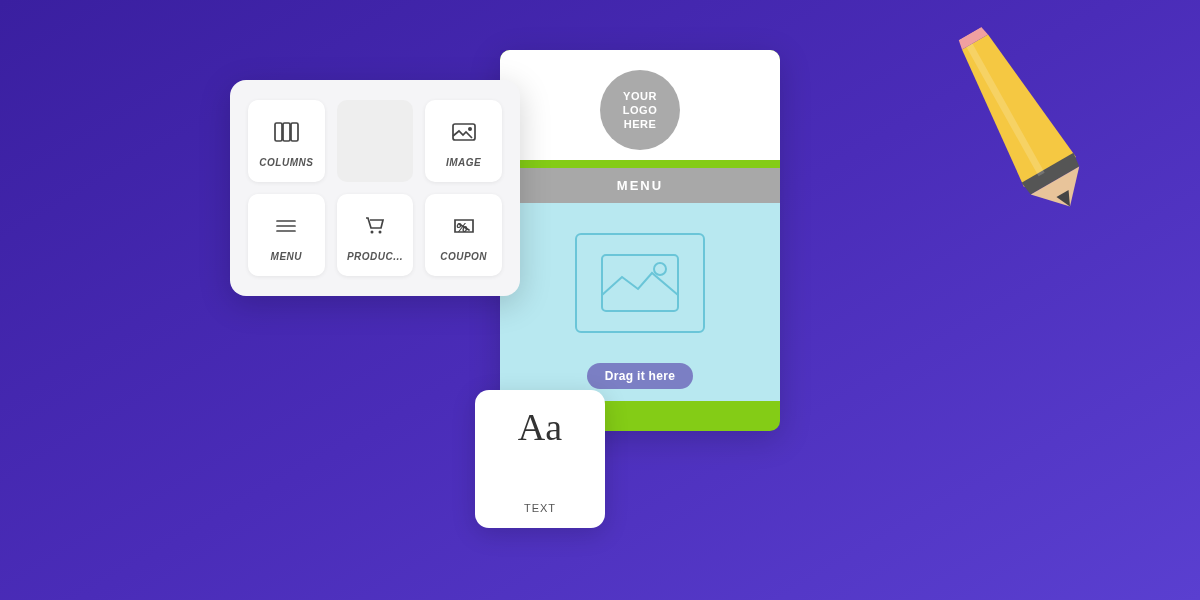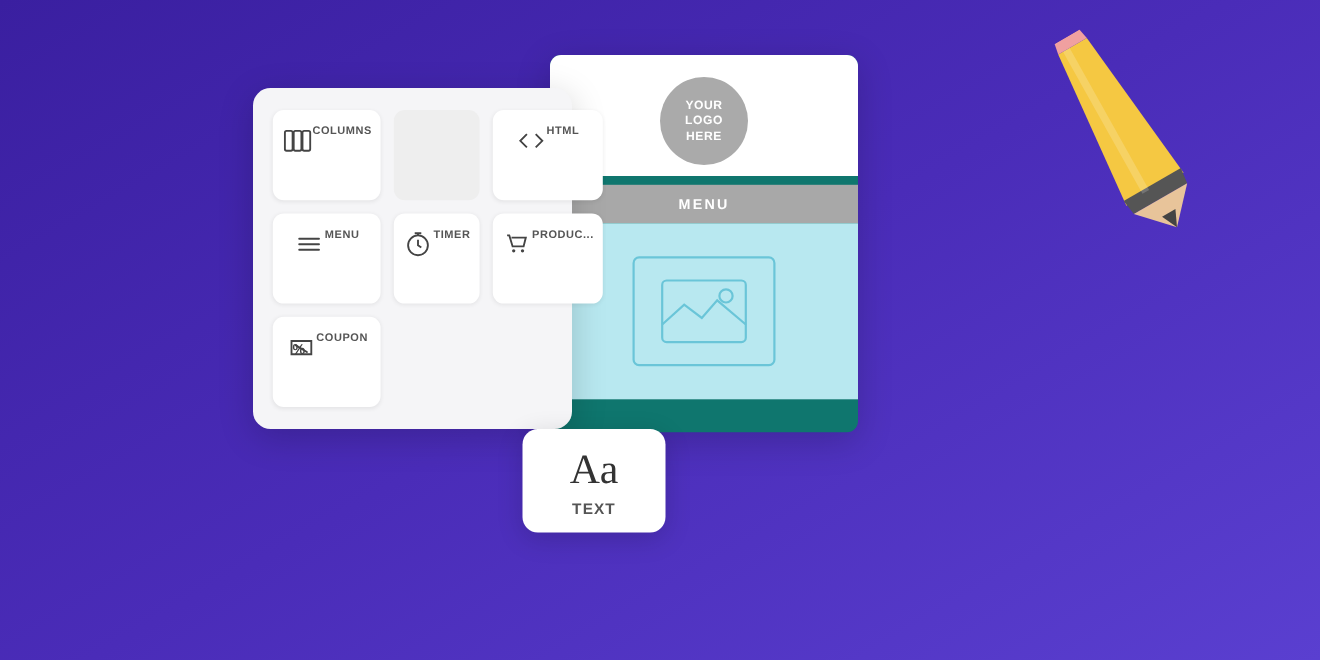--- a/index.html
+++ b/index.html
@@ -25,27 +25,29 @@
       grid-template-columns: repeat(3, 1fr);
       gap: 12px;
       z-index: 10;
       box-shadow: 0 8px 32px rgba(0,0,0,0.18);
     }
 
     .widget-item {
       background: #fff;
       border-radius: 10px;
       display: flex;
-      flex-direction: row;
+      flex-direction: column;
+      align-items: center;
       justify-content: center;
       padding: 14px 8px 10px;
       cursor: grab;
       user-select: none;
       box-shadow: 0 1px 4px rgba(0,0,0,0.07);
       min-height: 82px;
+      font-style: italic;
     }
 
     .widget-item .icon {
       margin-bottom: 7px;
       color: #444;
     }
 
     .widget-item .label {
       font-size: 10px;
       font-weight: 600;
@@ -69,21 +71,21 @@
       box-shadow: none;
       cursor: default;
     }
 
     
     .email-preview {
       position: absolute;
       left: 500px;
       top: 50px;
       width: 280px;
-      background: #0f766e;
+      background: #84cc16;
       border-radius: 10px;
       box-shadow: 0 8px 32px rgba(0,0,0,0.18);
       overflow: hidden;
       z-index: 5;
       padding-bottom: 30px;
     }
 
     .email-header {
       display: flex;
       flex-direction: column;
@@ -172,34 +174,35 @@
       background: #fff;
       border-radius: 14px;
       box-shadow: 0 6px 24px rgba(0,0,0,0.16);
       display: flex;
       flex-direction: column;
       align-items: center;
       justify-content: space-between;
       padding: 18px 24px 14px;
       z-index: 20;
       cursor: grab;
+      gap: 48px;
     }
 
     .text-block .big-aa {
       font-size: 38px;
       font-weight: 500;
       color: #333;
       line-height: 1;
       margin-bottom: 8px;
       font-family: Georgia, serif;
     }
 
     .text-block .text-label {
-      font-size: 14px;
-      font-weight: 700;
+      font-size: 11px;
+      font-weight: 400;
       color: #555;
       letter-spacing: 1px;
       text-transform: uppercase;
     }
 
     
     .pencil {
       position: absolute;
       right: 120px;
       top: 20px;
@@ -229,55 +232,46 @@
           <rect x="11" y="5" width="7" height="18" rx="1.5"></rect>
           <rect x="19" y="5" width="7" height="18" rx="1.5"></rect>
         </svg>
     </div>
     <span class="label">COLUMNS</span>
   </div>
 
 
   <div class="widget-item empty"></div>
 
-
-
-
-  <div class="widget-item">
-    <div class="icon">
-      <svg viewBox="0 0 28 28">
-          <polyline points="10,8 4,14 10,20"></polyline>
-          <polyline points="18,8 24,14 18,20"></polyline>
-        </svg>
-    </div>
-    <span class="label">HTML</span>
-  </div>
+  <div class="widget-item">
+    <div class="icon">
+      <svg viewBox="0 0 28 28">
+          <rect x="3" y="6" width="22" height="16" rx="2"></rect>
+          <path d="M3 18l6-5 4 4 3-3 6 6"></path>
+          <circle cx="20" cy="11" r="2" fill="#444" stroke="none"></circle>
+        </svg>
+    </div>
+    <span class="label">IMAGE</span>
+  </div>
+
+
+
 
   <div class="widget-item">
     <div class="icon">
       <svg viewBox="0 0 28 28">
           <line x1="5" y1="9" x2="23" y2="9" stroke-linecap="round"></line>
           <line x1="5" y1="14" x2="23" y2="14" stroke-linecap="round"></line>
           <line x1="5" y1="19" x2="23" y2="19" stroke-linecap="round"></line>
         </svg>
     </div>
     <span class="label">MENU</span>
   </div>
 
 
-  <div class="widget-item">
-    <div class="icon">
-      <svg viewBox="0 0 28 28">
-          <circle cx="14" cy="15" r="9"></circle>
-          <path d="M14 10v5l3 2"></path>
-          <path d="M14 6V4M11 4h6"></path>
-        </svg>
-    </div>
-    <span class="label">TIMER</span>
-  </div>
 
 
   <div class="widget-item">
     <div class="icon">
       <svg viewBox="0 0 28 28">
           <path d="M5 6h2l3 10h10l2-8H9"></path>
           <circle cx="11" cy="20" r="1.5" fill="#444" stroke="none"></circle>
           <circle cx="19" cy="20" r="1.5" fill="#444" stroke="none"></circle>
         </svg>
     </div>
@@ -307,20 +301,25 @@
   </div>
   <div class="email-image-section">
     <div class="image-wireframe">
       <svg viewBox="0 0 80 60">
         <rect x="2" y="2" width="76" height="56" rx="4" stroke="#6ac5d8" stroke-width="2" fill="none"></rect>
         <polyline points="2,42 22,24 38,36 52,20 78,42" stroke="#6ac5d8" stroke-width="2" fill="none"></polyline>
         <circle cx="60" cy="16" r="6" stroke="#6ac5d8" stroke-width="2" fill="none"></circle>
       </svg>
     </div>
   </div>
+  <div class="drag-here-bar">
+    <div class="drag-here-btn">
+      <span>Drag it here</span>
+    </div>
+  </div>
 </div>
 
 <div class="text-block">
   <div class="big-aa">Aa</div>
   <div class="text-label">TEXT</div>
 </div>
 
 <div class="pencil">
   <svg class="pencil-svg" viewBox="0 0 90 200">
 

